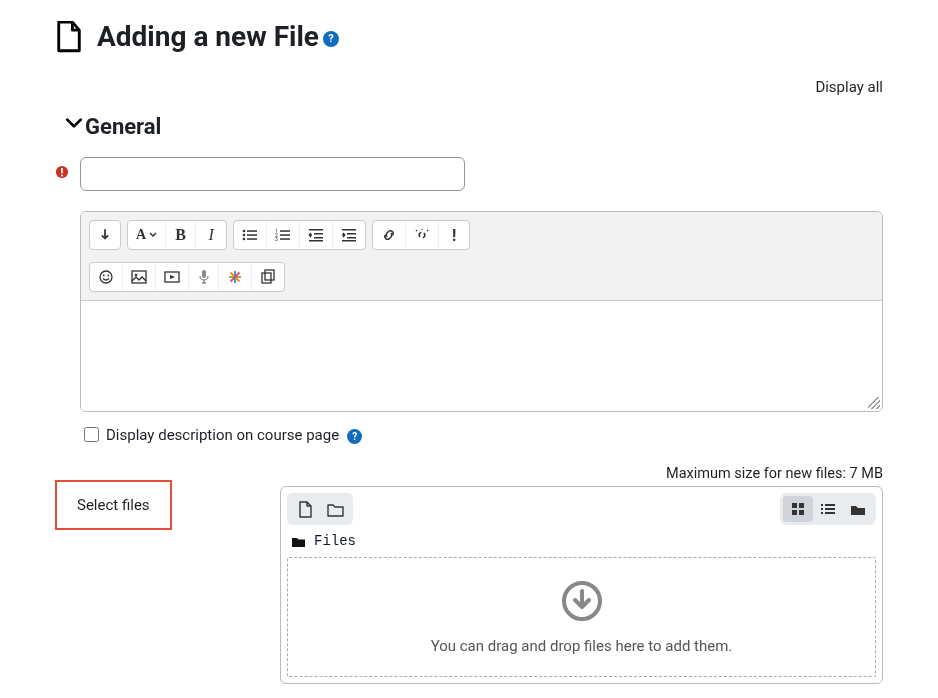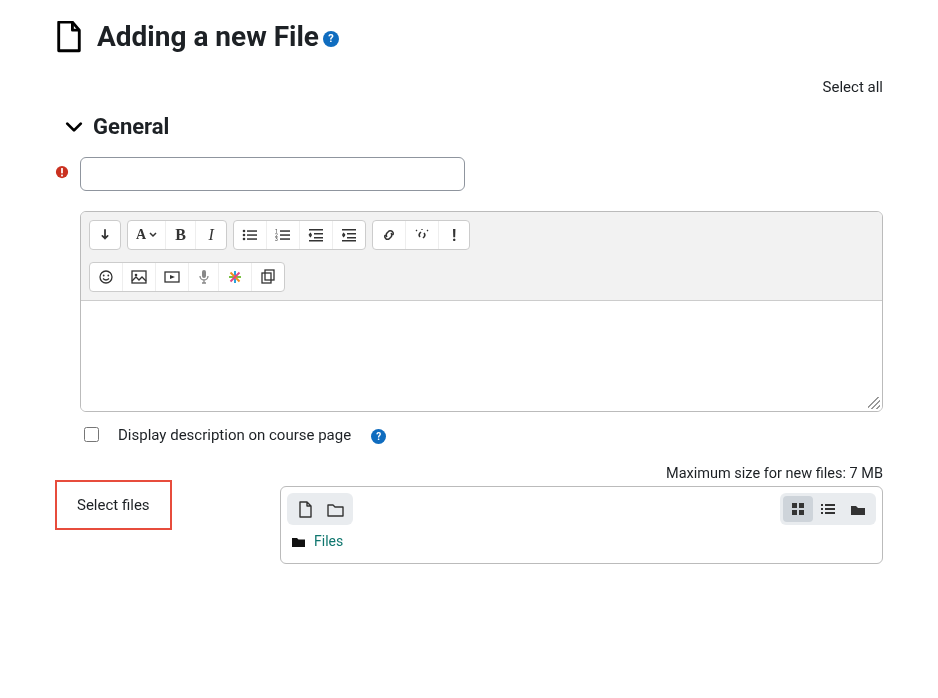--- a/index.html
+++ b/index.html
@@ -39,22 +39,21 @@
     top: 2px;
   }
   .expand-row {
     text-align: right;
     font-size: 15px;
     margin: 25px 0 18px 0;
   }
   .expand-row span { cursor: pointer; }
   .section-head {
     display: flex;
-    align-items: center;
-    gap: 10px;
+    gap: 2px;
     margin: 0 0 18px 10px;
     cursor: pointer;
   }
   .section-head h2 {
     font-size: 22px;
     font-weight: 700;
     margin: 0;
   }
   .form-row {
     display: flex;
@@ -140,21 +139,21 @@
   .resize-grip {
     position: absolute;
     right: 2px; bottom: 2px;
     width: 12px; height: 12px;
     background:
       linear-gradient(135deg, transparent 0 40%, #999 40% 48%, transparent 48% 60%, #999 60% 68%, transparent 68% 80%, #999 80% 88%, transparent 88%);
   }
   .checkbox-row {
     display: flex;
     align-items: center;
-    gap: 16px;
+    gap: 4px;
     font-size: 15px;
     margin-top: 12px;
   }
   .checkbox-row input { width:15px; height:15px; }
   .max-size {
     text-align: right;
     font-size: 14.5px;
     margin-bottom: 4px;
   }
   .file-picker {
@@ -184,21 +183,21 @@
     color: #333;
   }
   .fp-btn.active { background: #ced4da; }
   .fp-path {
     display: flex;
     align-items: center;
     gap: 8px;
     font-size: 14px;
     padding: 2px 4px 8px 4px;
   }
-  .fp-path a { color: #0f766e; text-decoration: none; }
+  .fp-path a { color: #0f172a; text-decoration: none; font-family: Liberation Mono, monospace; }
   .dropzone {
     border: 1px dashed #aaa;
     border-radius: 2px;
     min-height: 120px;
     display: flex;
     flex-direction: column;
     align-items: center;
     justify-content: center;
     gap: 14px;
     color: #555;
@@ -217,21 +216,21 @@
       <path d="M15 1 v7 h6" fill="none" stroke="#000" stroke-width="2.5" stroke-linejoin="round"></path>
     </svg>
   </span>
   <h1>
     <span>Adding a new File</span>
     <span class="help-q">?</span>
   </h1>
 </div>
 
 <div class="expand-row">
-  <span>Select all</span>
+  <span>Display all</span>
 </div>
 
 <div class="section-head">
   <span>
     <svg width="18" height="18" viewBox="0 0 16 16">
         <path d="M2 5 l6 6 l6 -6" fill="none" stroke="#000" stroke-width="2.5" stroke-linecap="round" stroke-linejoin="round"></path>
       </svg>
   </span>
   <h2>General</h2>
 </div>
@@ -434,15 +433,24 @@
         </div>
       </div>
       <div class="fp-path">
         <span>
           <svg width="15" height="13" viewBox="0 0 15 13">
               <path d="M1 3 h5 l1.5 1.5 h6.5 v7.5 h-13 z" fill="#111"></path>
             </svg>
         </span>
         <a href="#">Files</a>
       </div>
+      <div class="dropzone">
+        <span>
+          <svg width="44" height="44" viewBox="0 0 44 44">
+              <circle cx="22" cy="22" r="18" fill="none" stroke="#888" stroke-width="4"></circle>
+              <path d="M22 12 v16 M22 28 l-7 -7 M22 28 l7 -7" fill="none" stroke="#888" stroke-width="4" stroke-linecap="round" stroke-linejoin="round"></path>
+            </svg>
+        </span>
+        <span>You can drag and drop files here to add them.</span>
+      </div>
     </div>
   </div>
 </div>
 
 </body></html>

